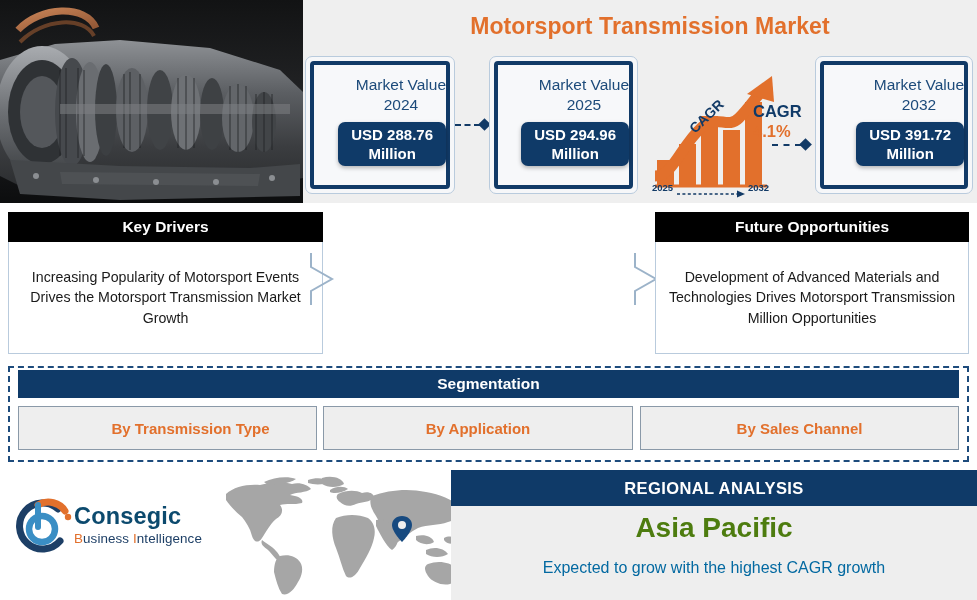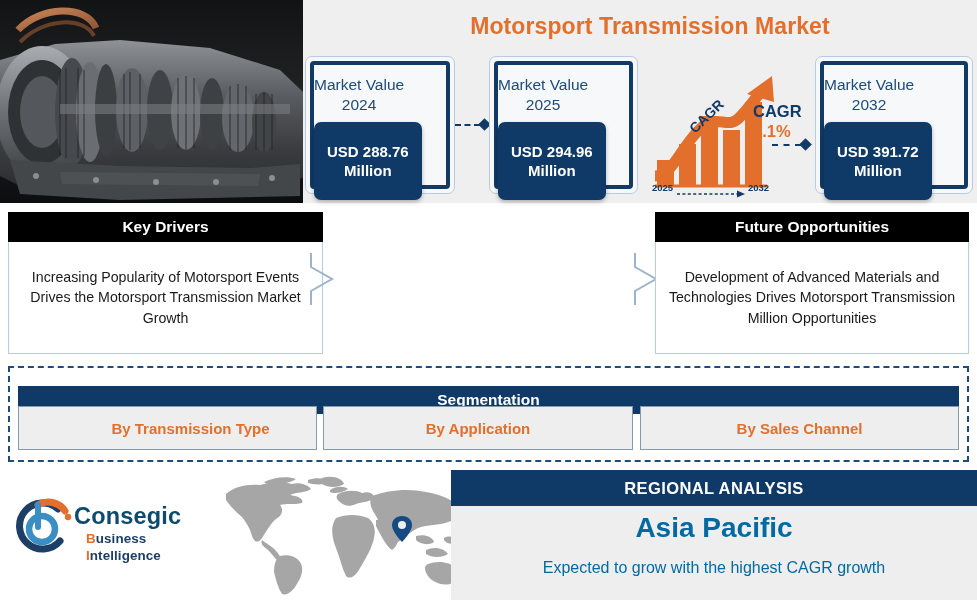--- a/index.html
+++ b/index.html
@@ -24,30 +24,30 @@
 
   
   .mv-card{
     position:absolute;top:56px;height:138px;
     background:#f6f7f9;border:1px solid #b9cbdd;border-radius:7px;
     box-sizing:border-box;padding:4px;
   }
   .mv-inner{
     width:100%;height:100%;box-sizing:border-box;
     border:4px solid #113a67;border-radius:4px;background:#f7f8fa;
-    display:flex;flex-direction:column;align-items:flex-start;justify-content:flex-start;
+    display:flex;flex-direction:column;align-items:flex-end;justify-content:flex-start;
     padding-top:10px;
   }
   .mv-label{
     color:#1c4a7a;font-size:15.5px;line-height:20px;text-align:center;font-weight:400;
   }
   .mv-pill{
     margin-top:7px;background:#0f3a68;border-radius:7px;
     color:#ffffff;font-size:15px;font-weight:bold;line-height:19px;
-    padding:20px 13px;text-align:center;
+    padding:3px 13px;text-align:center;
     box-shadow:0 2px 4px rgba(0,0,0,.28);
   }
 
   #mv1{left:305px;width:150px;}
   #mv2{left:489px;width:149px;}
   #mv3{left:815px;width:158px;}
 
   
   .connector{position:absolute;height:12px;}
   .connector .dline{position:absolute;left:0;top:5px;height:0;width:calc(100% - 9px);
@@ -89,52 +89,52 @@
   #chev2{left:632px;top:251px;}
 
   
   .seg-outer{
     position:absolute;left:8px;top:366px;width:961px;height:96px;
     border:2px dashed #1d4b7c;box-sizing:border-box;
   }
   .seg-head{
     position:absolute;left:18px;top:370px;width:941px;height:28px;
     background:#0f3a68;color:#ffffff;font-size:15.5px;font-weight:bold;
-    display:flex;align-items:center;justify-content:center;margin-top:16px;
+    display:flex;align-items:center;justify-content:center;
   }
   .seg-item{
     position:absolute;top:406px;height:44px;background:#eeeeee;
     border:1px solid #8a99a8;box-sizing:border-box;
     display:flex;align-items:center;justify-content:center;
     color:#e2702c;font-size:15px;font-weight:bold;text-align:center;
   }
   #seg1{left:18px;width:299px;padding-left:46px;}
   #seg2{left:323px;width:310px;}
   #seg3{left:640px;width:319px;}
 
   
   .logo{position:absolute;left:12px;top:497px;width:200px;height:62px;}
   .logo svg{position:absolute;left:0;top:0;}
   .logo-text{position:absolute;left:62px;top:6px;}
   .logo-text .l1{color:#0c4a6e;font-size:23.5px;font-weight:bold;letter-spacing:.2px;line-height:27px;}
-  .logo-text .l2{font-size:13.4px;font-weight:bold;line-height:17px;letter-spacing:.1px;color:#1d3f66;margin-left:12px;}
+  .logo-text .l2{font-size:13.4px;font-weight:normal;line-height:17px;letter-spacing:.1px;color:#1d3f66;}
   .logo-text .l2 .o{color:#e2702c;}
 
   .worldmap{position:absolute;left:212px;top:472px;width:252px;height:124px;}
   .worldmap svg{display:block;}
 
   .ra-panel{position:absolute;left:451px;top:470px;width:526px;height:130px;background:#eeeeee;}
   .ra-head{
     position:absolute;left:451px;top:470px;width:526px;height:36px;background:#0f3a68;
     color:#ffffff;font-size:16.5px;font-weight:bold;letter-spacing:.4px;
     display:flex;align-items:center;justify-content:center;
   }
   .ra-region{
     position:absolute;left:451px;top:512px;width:526px;text-align:center;
-    color:#0369a1;font-size:28px;font-weight:bold;
+    color:#4d7c0f;font-size:28px;font-weight:bold;
   }
   .ra-sub{
     position:absolute;left:451px;top:559px;width:526px;text-align:center;
     color:#0369a1;font-size:16px;
   }
 </style>
 </head>
 <body>
 
 <div id="root">

